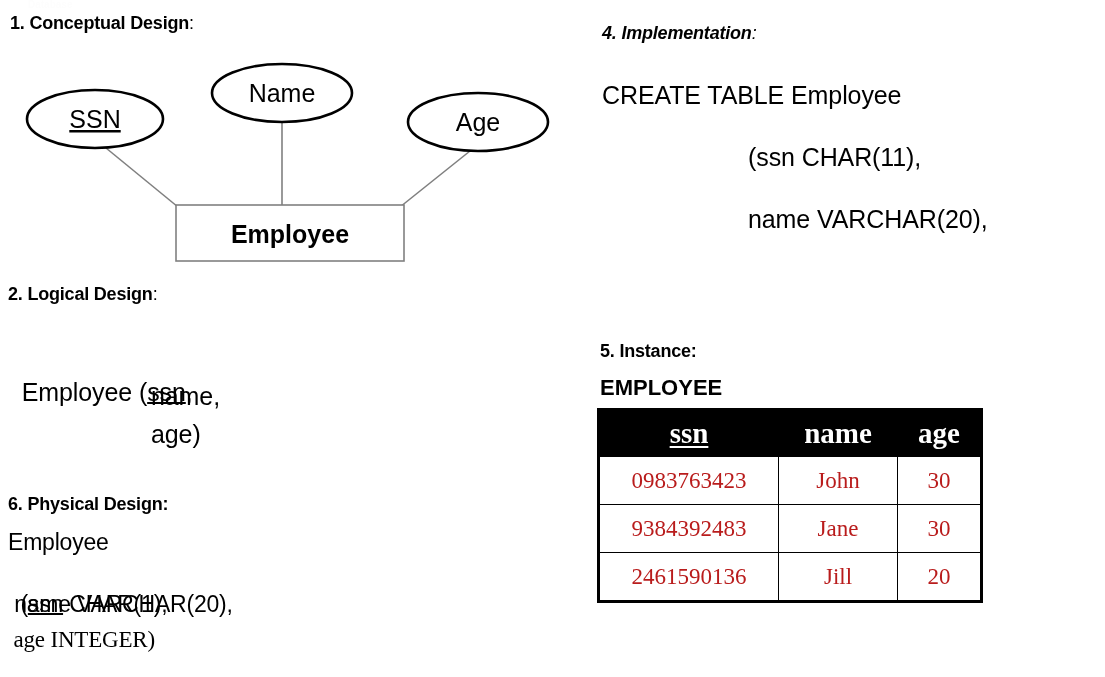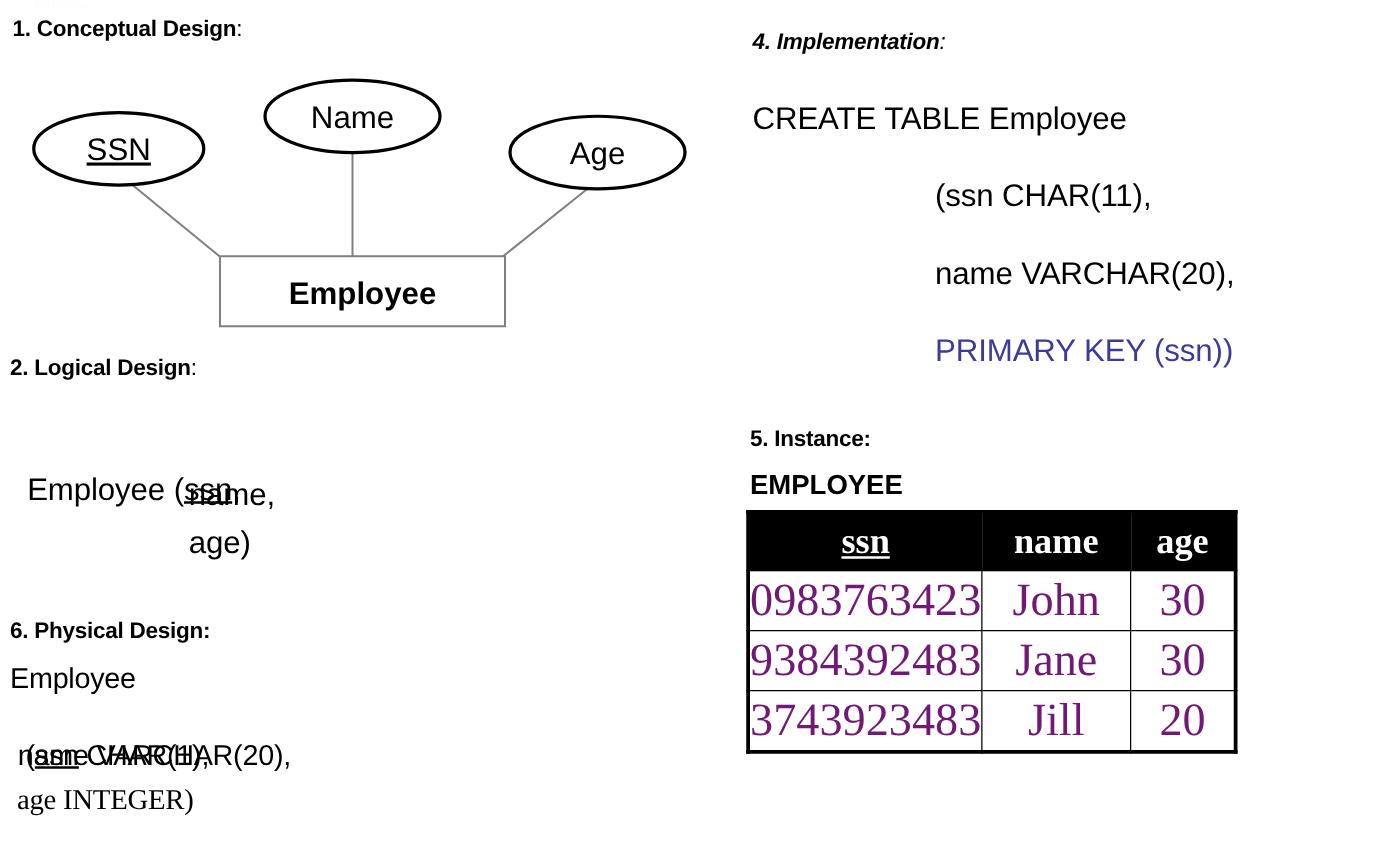--- a/index.html
+++ b/index.html
@@ -75,24 +75,24 @@
   }
   #instance-table thead th {
     background: #000000;
     color: #ffffff;
     font-weight: bold;
     font-size: 29px;
     height: 45px;
     border-color: #000000;
   }
   #instance-table tbody td {
-    font-size: 37px;
+    font-size: 23px;
     height: 47px;
     background: #ffffff;
-    color: #701a75;
+    color: #b91c1c;
     font-weight: normal;
   }
   .col-ssn   { width: 178px; }
   .col-name  { width: 118px; }
   .col-age   { width: 82px;  }
   #instance-table thead th .hdr-u {
     text-decoration: underline;
     text-underline-offset: 3px;
   }
 
@@ -153,21 +153,20 @@
 <div class="abs small-line" style="left:8px; top:624px;font-family:Liberation Serif, serif;"> age INTEGER)</div>
 
 <div class="abs heading" style="left:602px; top:18px;font-style:italic;">
   <span>4. Implementation</span><span class="colon">:</span>
 </div>
 
 <div class="abs" id="sql-block" style="left:602px; top:50px;">
   <div class="body-line" style="padding-left:0px;">CREATE TABLE Employee</div>
   <div class="body-line" style="padding-left:146px;">(ssn CHAR(11),</div>
   <div class="body-line" style="padding-left:146px;">name VARCHAR(20),</div>
-  <div class="body-line blue" style="padding-left:146px;">PRIMARY KEY (ssn))</div>
 </div>
 
 <div class="abs heading" style="left:600px; top:336px;">5. Instance:</div>
 
 <div class="abs" style="left:600px; top:374px; font-size:22px; font-weight:bold; line-height:27px; white-space:nowrap;">EMPLOYEE</div>
 
 <table class="abs" id="instance-table">
   <thead>
     <tr>
       <th class="col-ssn">
@@ -186,18 +185,18 @@
       <td>0983763423</td>
       <td>John</td>
       <td>30</td>
     </tr>
     <tr>
       <td>9384392483</td>
       <td>Jane</td>
       <td>30</td>
     </tr>
     <tr>
-      <td>3743923483</td>
+      <td>2461590136</td>
       <td>Jill</td>
       <td>20</td>
     </tr>
   </tbody>
 </table>
 
 </body></html>

